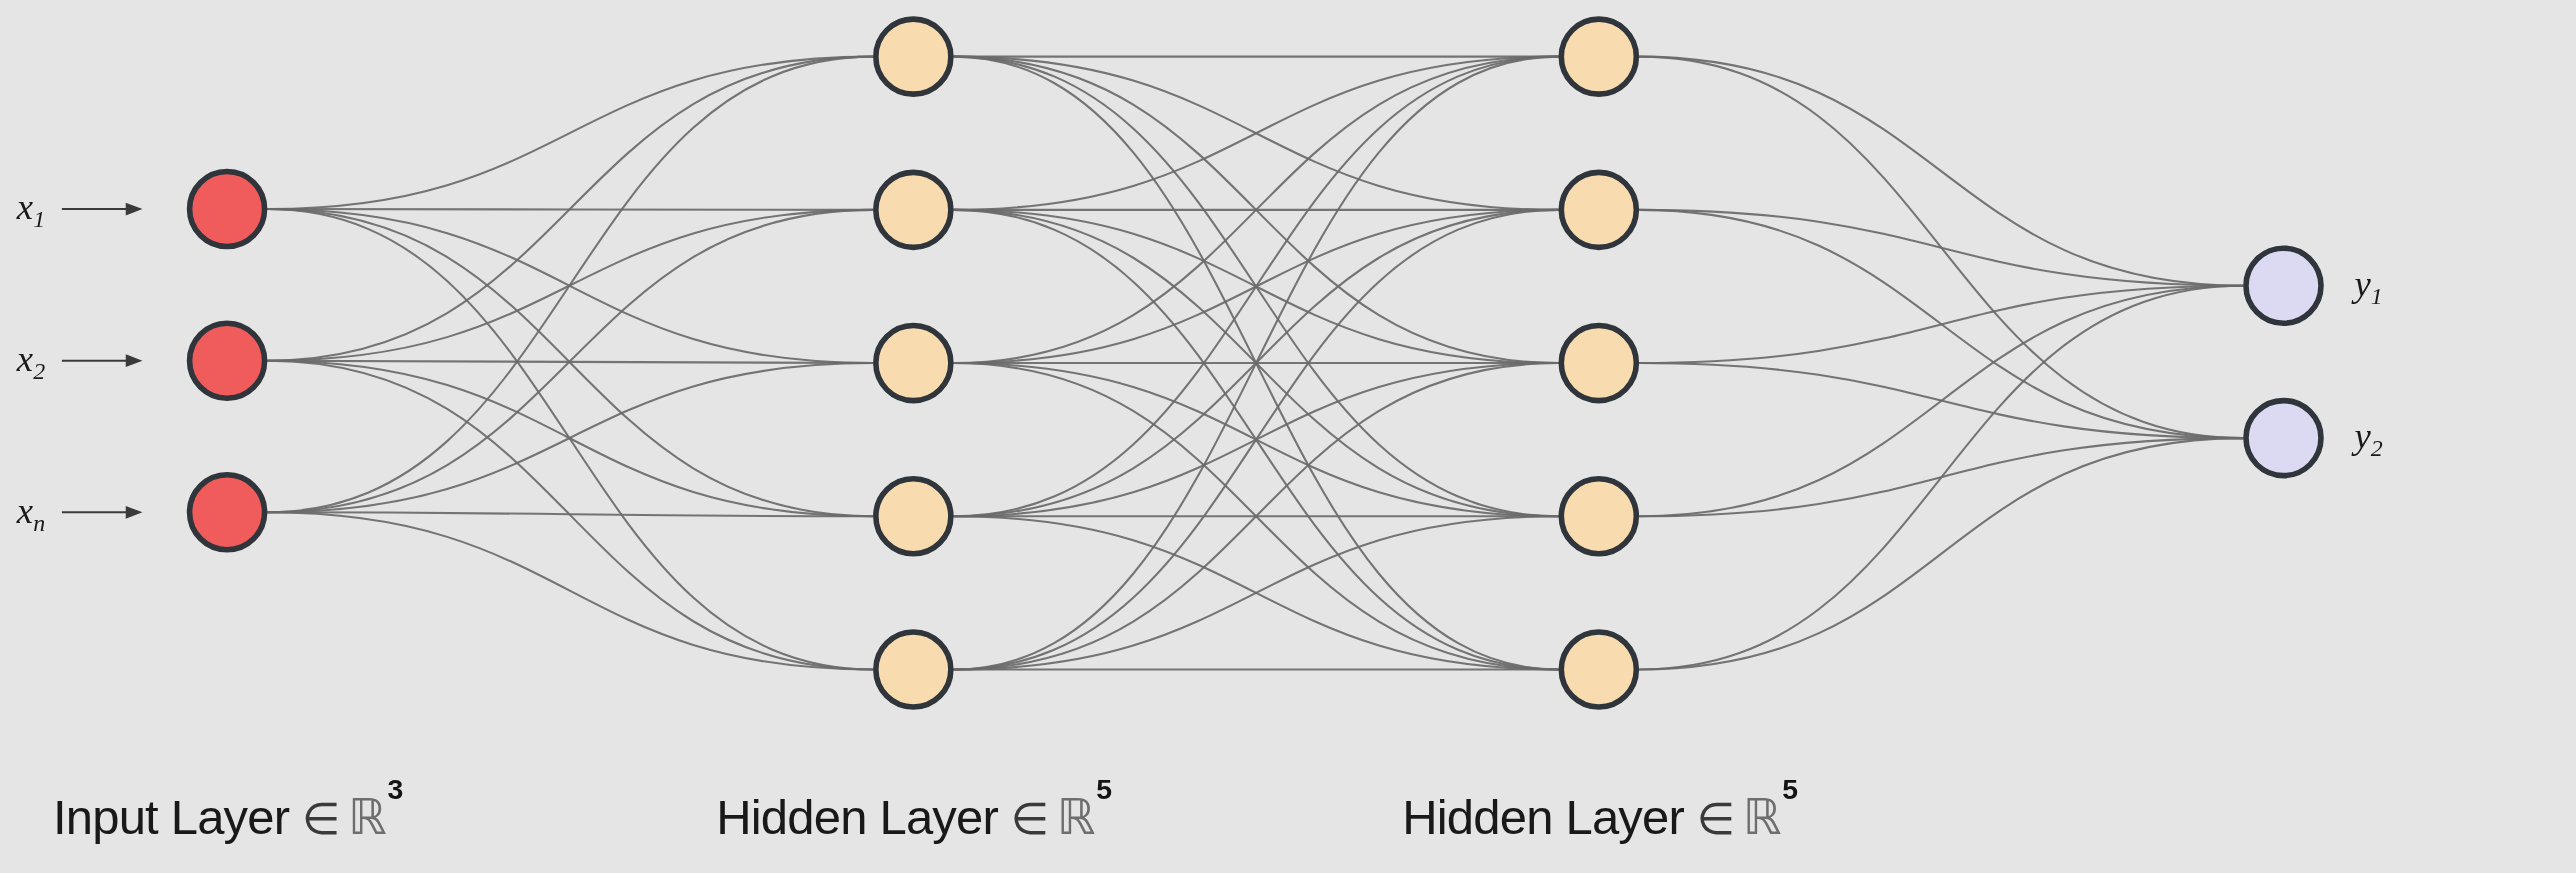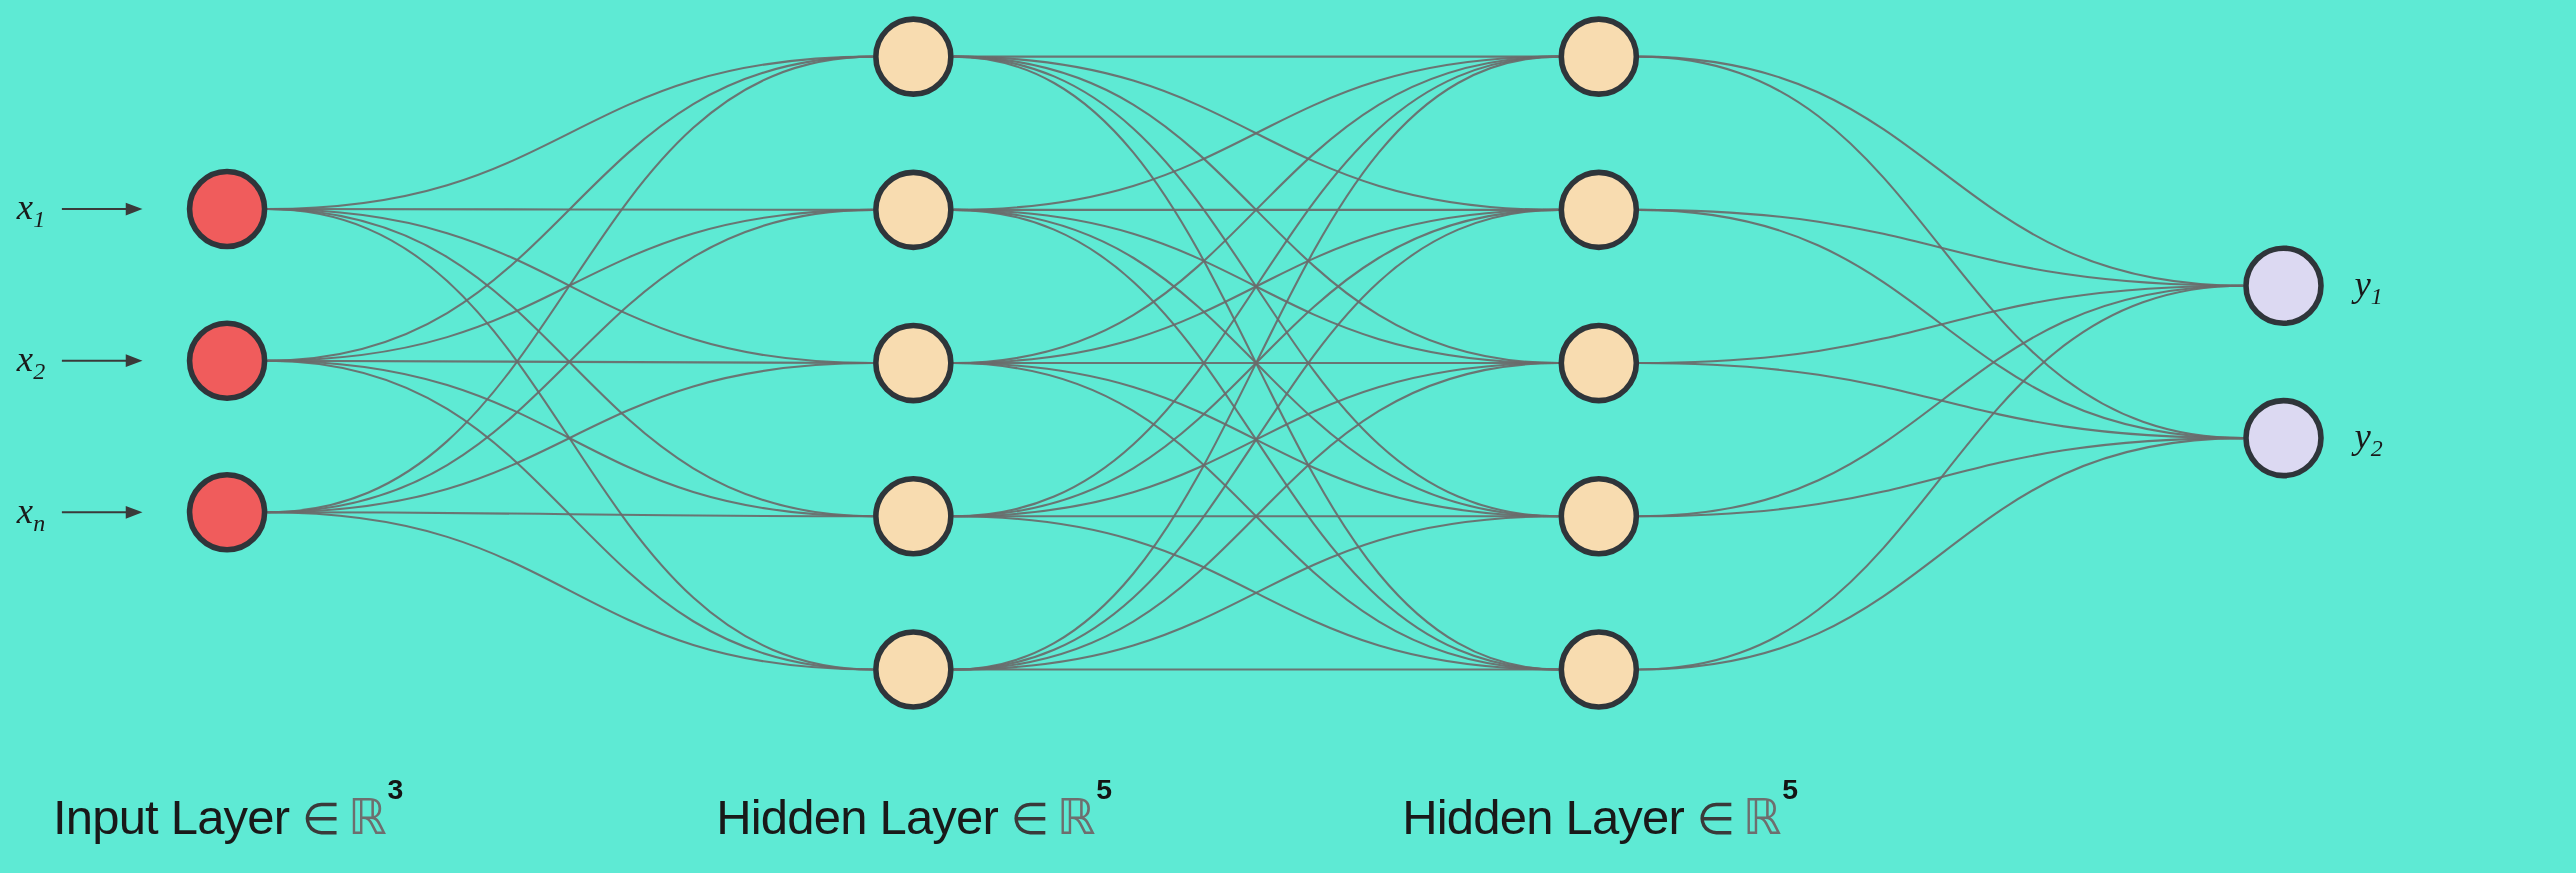--- a/index.html
+++ b/index.html
@@ -1,20 +1,20 @@
 <!DOCTYPE html>
 <html style="font-size:12.8px"><head>
 <meta charset="utf-8">
 <style>
   html, body { margin: 0; padding: 0; background: #ffffff; }
   .stage {
     position: relative;
     width: 2576px;
     height: 873px;
-    background: #5eead4;
+    background: #e5e5e5;
     overflow: hidden;
     font-family: "Liberation Sans", "DejaVu Sans", sans-serif;
   }
   .net-svg {
     position: absolute;
     left: 0; top: 0;
     width: 2576px; height: 873px;
     display: block;
   }
   .layer-label {

